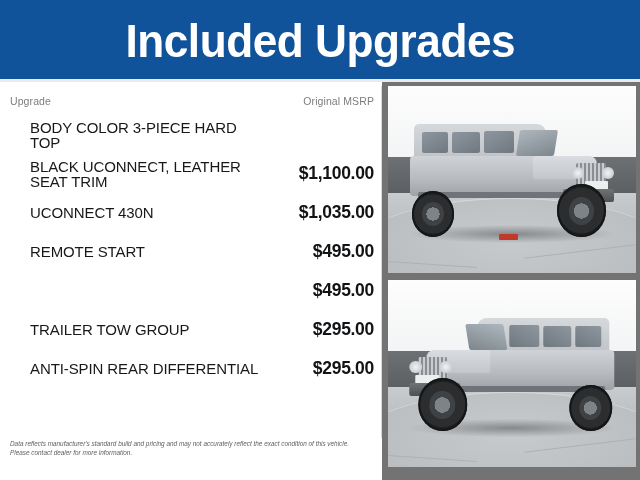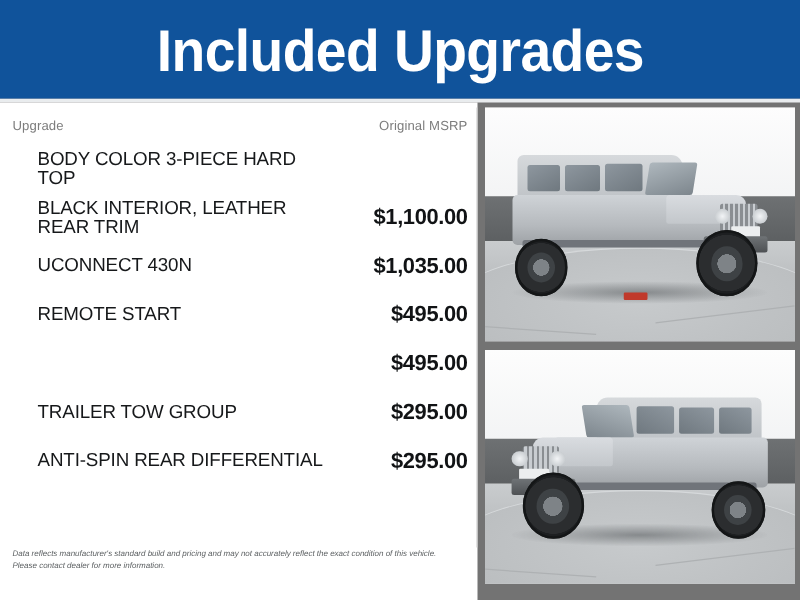--- a/index.html
+++ b/index.html
@@ -364,21 +364,21 @@
       </div>
 
       <div class="rows">
 
         <div class="row">
           <div class="row-label">BODY COLOR 3-PIECE HARD TOP</div>
         </div>
 
 
         <div class="row">
-          <div class="row-label">BLACK INTERIOR, LEATHER REAR TRIM</div>
+          <div class="row-label">BLACK UCONNECT, LEATHER SEAT TRIM</div>
           <div class="row-price">$1,100.00</div>
         </div>
 
         <div class="row">
           <div class="row-label">UCONNECT 430N</div>
           <div class="row-price">$1,035.00</div>
         </div>
 
         <div class="row">
           <div class="row-label">REMOTE START</div>

